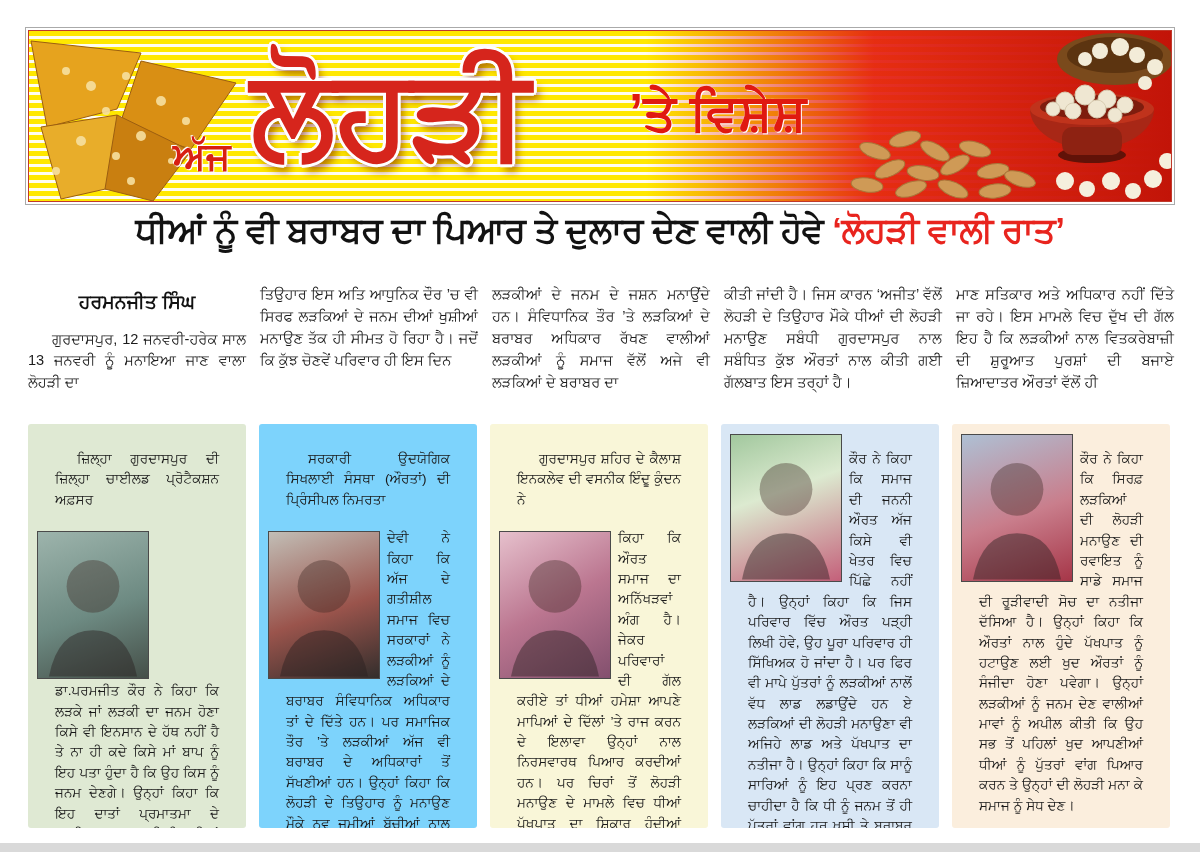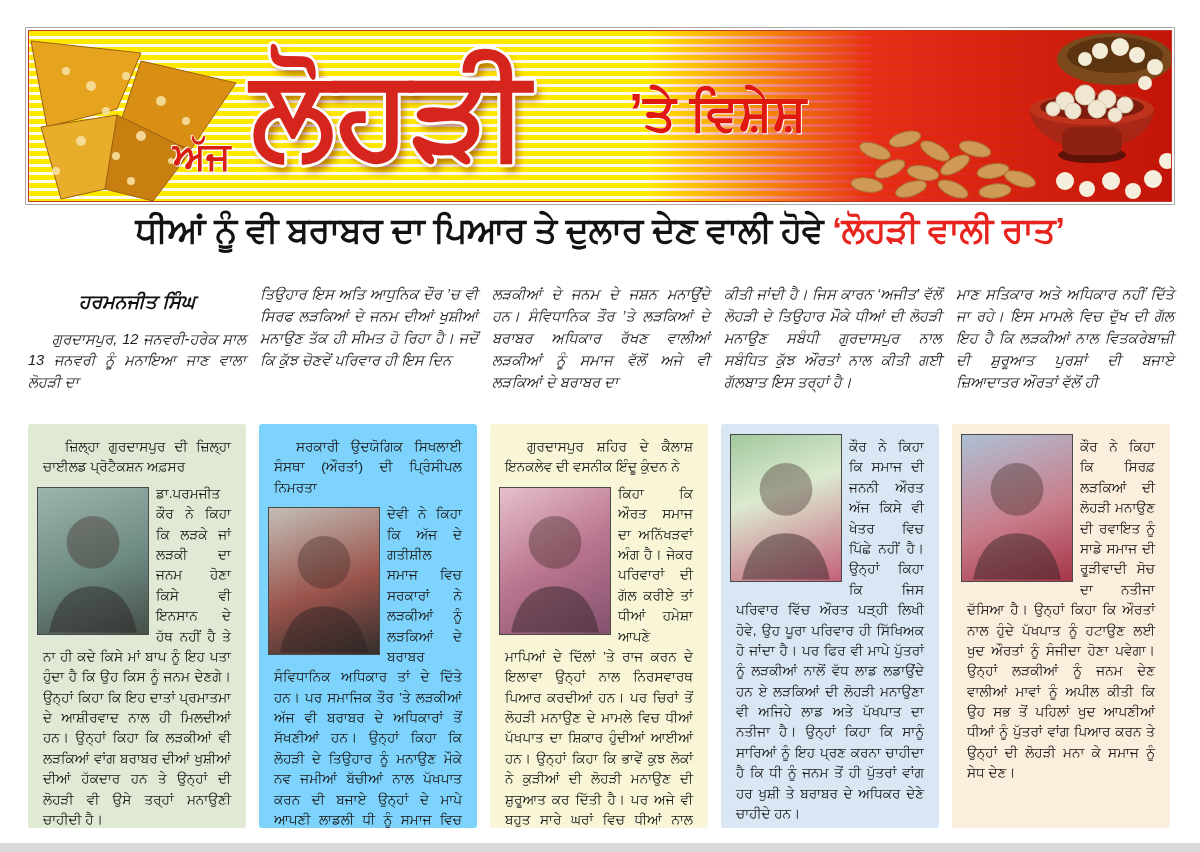--- a/index.html
+++ b/index.html
@@ -21,31 +21,31 @@
       text-shadow:-3px 0 0 #fff,3px 0 0 #fff,0 -3px 0 #fff,0 3px 0 #fff,
                   -2px -2px 0 #fff,2px 2px 0 #fff,-2px 2px 0 #fff,2px -2px 0 #fff,
                   5px 7px 8px rgba(110,10,0,.55);}
   .banner-sub{position:absolute;left:600px;top:52px;font-size:51px;font-weight:bold;color:#e01910;
       text-shadow:0 0 1px #fff,1px 1px 0 #ffffff;}
   
   .headline{position:absolute;left:18px;top:210px;width:1164px;text-align:center;
             font-size:35px;font-weight:bold;color:#121212;letter-spacing:-.5px;white-space:nowrap;}
   .headline .hl{color:#e8241e;}
   
-  .intro{position:absolute;left:28px;top:284px;width:1144px;display:flex;gap:14px;font-style:italic;}
+  .intro{position:absolute;left:28px;top:284px;width:1144px;display:flex;gap:14px;}
   .icol{width:218px;flex:0 0 218px;font-size:14.6px;line-height:1.5;color:#1c1c1c;
         text-align:justify;}
   .byline{font-size:19px;font-weight:bold;text-align:center;margin:4px 0 12px 0;color:#111;}
   .icol p{margin:0;}
   .indent{text-indent:24px;}
   
   .boxes{position:absolute;left:28px;top:424px;width:1144px;display:flex;gap:13px;}
   .qbox{width:218px;flex:0 0 218px;height:404px;padding:7px 9px;box-sizing:border-box;
         border-radius:3px;overflow:hidden;font-size:13.6px;line-height:1.5;color:#191919;}
-  .qbox p{margin:6px;text-align:justify;}
+  .qbox p{margin:18px;text-align:justify;}
   .qbox .lead{text-indent:22px;}
   .photo{float:left;width:112px;height:148px;margin:3px 7px 2px 0;border:1px solid #4a4a4a;
          box-sizing:border-box;position:relative;overflow:hidden;}
   .photo svg{width:100%;height:100%;display:block;}
   .p1{background:linear-gradient(160deg,#9db4ac 0%,#6d8a82 55%,#454f48 100%);}
   .p2{background:linear-gradient(160deg,#c2beb6 0%,#9a544c 55%,#332e2c 100%);}
   .p3{background:linear-gradient(150deg,#e6c0cc 0%,#bb7690 50%,#83506e 100%);}
   .p4{background:linear-gradient(160deg,#a2c89e 0%,#dcead0 40%,#c4607a 100%);}
   .p5{background:linear-gradient(160deg,#aec0d4 0%,#c97e8c 55%,#a63648 100%);}
   

